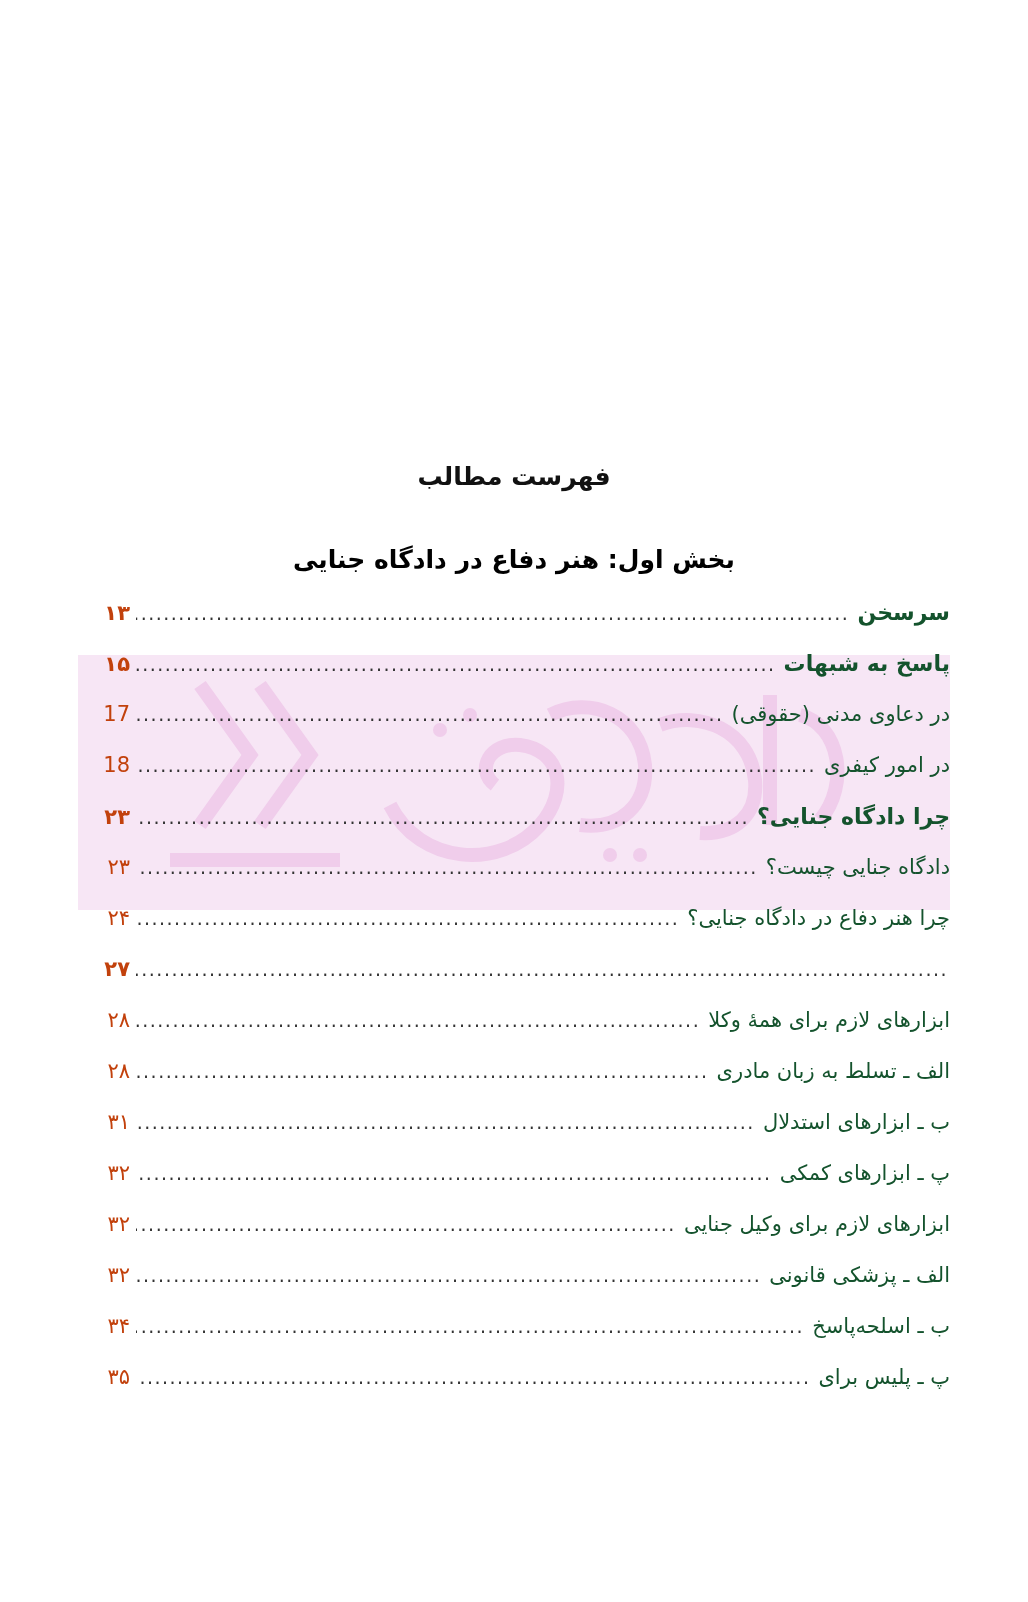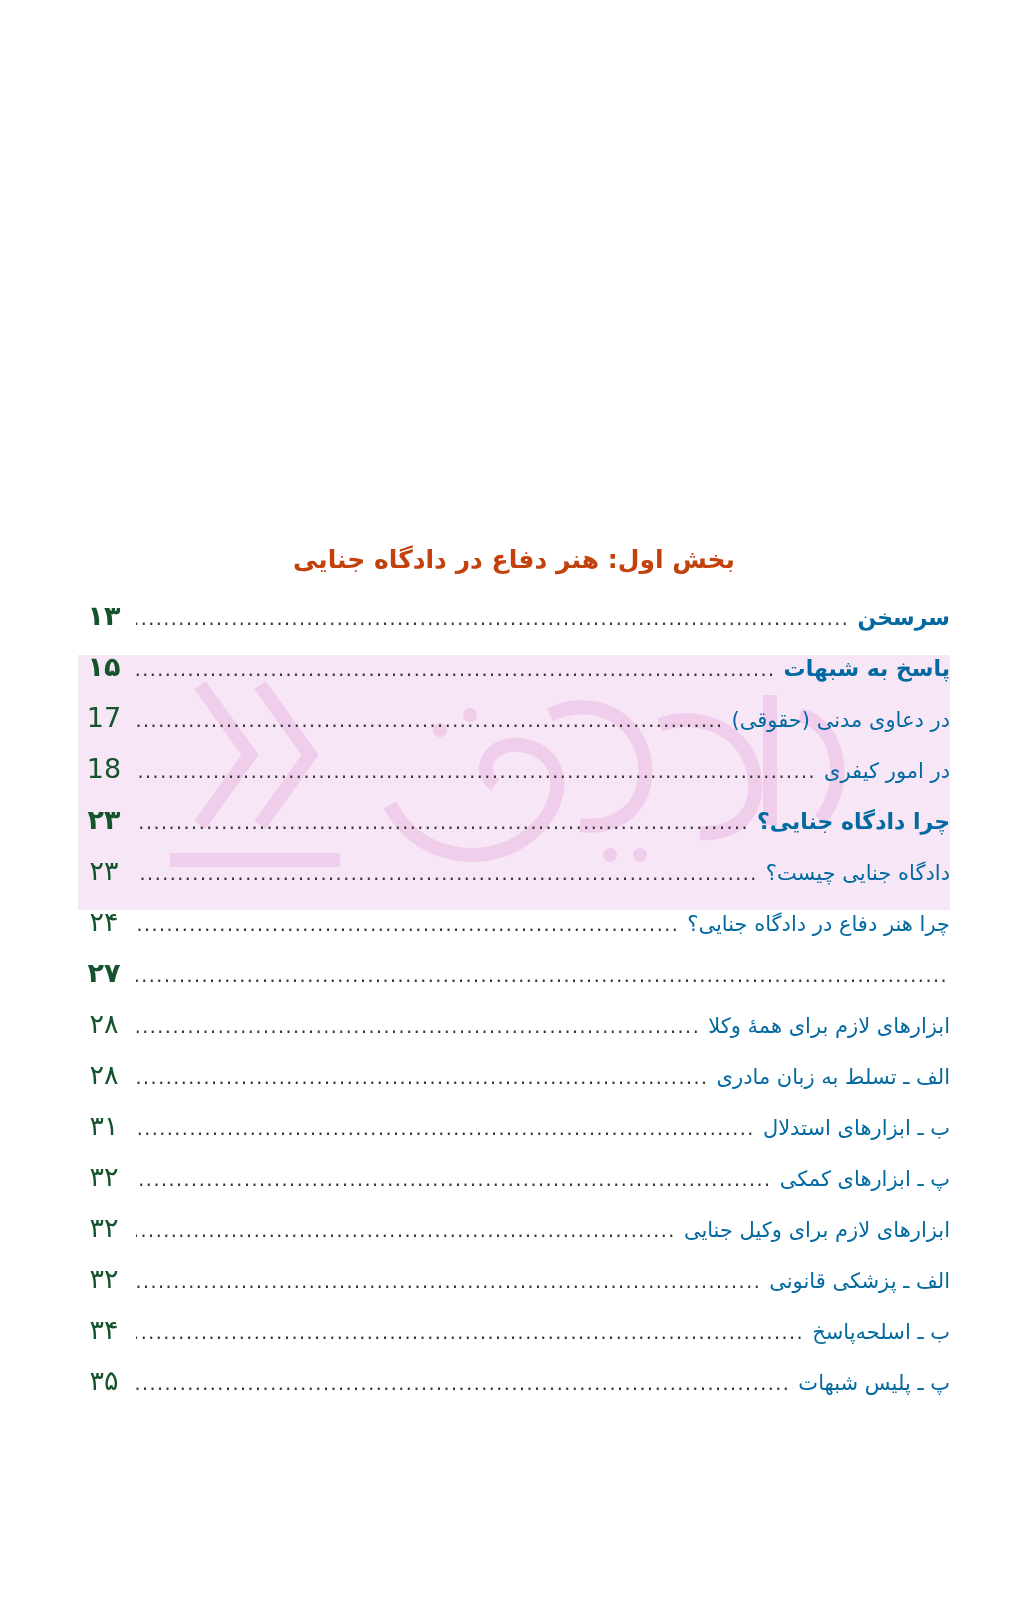--- a/index.html
+++ b/index.html
@@ -60,41 +60,41 @@
   }
 
   .part-title {
     position: absolute;
     top: 545px;
     left: 0;
     width: 1028px;
     text-align: center;
     font-size: 25px;
     font-weight: bold;
-    color: #c2410c;
+    color: #000000;
   }
 
   .toc-list {
     position: absolute;
     top: 600px;
     right: 78px;
     width: 872px;
   }
 
   .toc-row {
     display: flex;
     flex-direction: row;
     align-items: baseline;
     height: 51px;
     direction: rtl;
     white-space: nowrap;
   }
   .toc-row .label {
     font-size: 21px;
-    color: #0369a1;
+    color: #14532d;
     padding-left: 6px;
     flex: 0 0 auto;
   }
   .toc-row.bold .label {
     font-weight: bold;
     font-size: 22px;
   }
   .toc-row .dots {
     flex: 1 1 auto;
     overflow: hidden;
@@ -108,24 +108,24 @@
   }
   .toc-row .dots::before {
     content: "............................................................................................................................................................";
     position: absolute;
     right: 0;
     bottom: -0.15em;
     white-space: nowrap;
   }
   .toc-row .page-no {
     flex: 0 0 auto;
-    font-size: 27px;
-    color: #14532d;
+    font-size: 21px;
+    color: #c2410c;
     min-width: 52px;
-    text-align: center;
+    text-align: right;
     padding-right: 4px;
     direction: rtl;
   }
   .toc-row.bold .page-no {
     font-weight: bold;
   }
 </style>
 </head>
 <body>
 
@@ -149,20 +149,21 @@
         <circle cx="300" cy="75" r="7"></circle>
         <circle cx="330" cy="60" r="7"></circle>
         <circle cx="470" cy="200" r="7"></circle>
         <circle cx="500" cy="200" r="7"></circle>
       </g>
     </svg>
   </div>
 
   <div class="content">
 
+    <div class="toc-title">فهرست مطالب</div>
 
     <div class="part-title">بخش اول: هنر دفاع در دادگاه جنایی</div>
 
     <div class="toc-list">
 
       <div class="toc-row bold">
         <span class="label">سرسخن</span>
         <span class="dots"></span>
         <span class="page-no">۱۳</span>
       </div>
@@ -244,20 +245,20 @@
         <span class="page-no">۳۲</span>
       </div>
 
       <div class="toc-row">
         <span class="label">ب ـ اسلحه‌پاسخ</span>
         <span class="dots"></span>
         <span class="page-no">۳۴</span>
       </div>
 
       <div class="toc-row">
-        <span class="label">پ ـ پلیس شبهات</span>
+        <span class="label">پ ـ پلیس برای</span>
         <span class="dots"></span>
         <span class="page-no">۳۵</span>
       </div>
 
     </div>
   </div>
 </div>
 
 </body></html>

